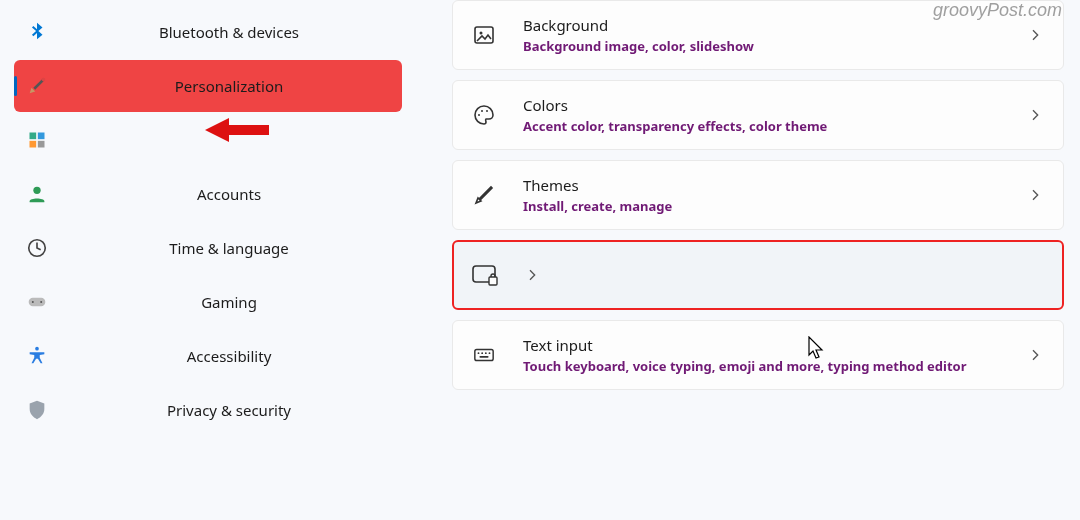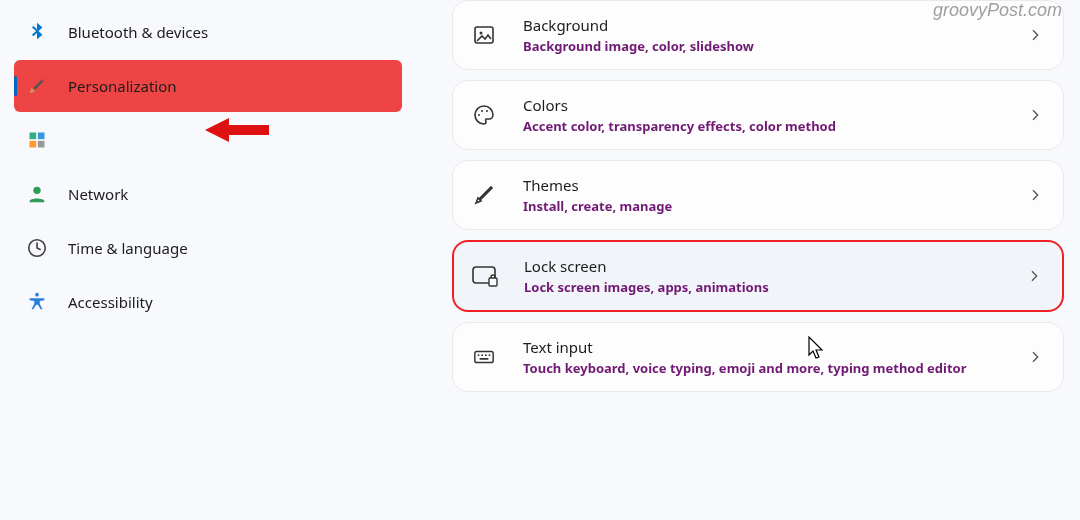--- a/index.html
+++ b/index.html
@@ -24,29 +24,29 @@
     color:#1c1c1c;
     margin-bottom:2px;
     position:relative;
   }
   .nav-item.selected { background:#ef4444; }
   .nav-item.selected::before {
     content:""; position:absolute; left:0; top:16px; bottom:16px;
     width:3px; background:#0067c0; border-radius:2px;
   }
   .nav-icon { width:26px; height:26px; margin-right:18px; display:flex; align-items:center; justify-content:center; flex-shrink:0; }
-  .nav-label { flex:1; }
+  .nav-label { flex:1;text-align:center; }
   
   .arrow-ann { position:absolute; left:205px; top:114px; width:66px; height:32px; pointer-events:none; }
   
   .main { flex:1; padding:0 16px 0 44px; background:#f7f9fc; }
   .card {
     background:#fdfdfd;
     border:1px solid #e9e9e9;
-    border-radius:16px;
+    border-radius:6px;
     display:flex; align-items:center;
     padding:14px 18px 14px 16px;
     margin-bottom:10px;
     min-height:70px;
   }
   .card.highlight { border:2px solid #e22; background:#f1f4f8; }
   .card-icon { width:30px; height:30px; margin-right:24px; display:flex; align-items:center; justify-content:center; flex-shrink:0; }
   .card-text { flex:1; }
   .card-title { font-size:15px; color:#1c1c1c; }
   .card-sub { font-size:13px; color:#701a75; margin-top:2px;font-weight:bold; }
@@ -92,44 +92,62 @@
     </span>
   </div>
 
   <div class="nav-item">
     <span class="nav-icon">
       <svg viewBox="0 0 24 24" width="22" height="22">
           <circle cx="12" cy="8" r="4" fill="#2e9b56"></circle>
           <path fill="#2e9b56" d="M4 20c0-4 16-4 16 0v1H4v-1z"></path>
         </svg>
     </span>
-    <span class="nav-label">Network</span>
+    <span class="nav-label">Accounts</span>
   </div>
 
   <div class="nav-item">
     <span class="nav-icon">
       <svg viewBox="0 0 24 24" width="22" height="22">
           <circle cx="12" cy="12" r="9" fill="none" stroke="#444" stroke-width="1.8"></circle>
           <path stroke="#444" stroke-width="1.8" fill="none" d="M12 6v6l4 2"></path>
         </svg>
     </span>
     <span class="nav-label">Time &amp; language</span>
   </div>
 
+  <div class="nav-item">
+    <span class="nav-icon">
+      <svg viewBox="0 0 24 24" width="24" height="20">
+          <rect x="2" y="7" width="20" height="10" rx="5" fill="#bbb"></rect>
+          <circle cx="7" cy="12" r="1.2" fill="#555"></circle>
+          <circle cx="17" cy="12" r="1.2" fill="#555"></circle>
+        </svg>
+    </span>
+    <span class="nav-label">Gaming</span>
+  </div>
 
   <div class="nav-item">
     <span class="nav-icon">
       <svg viewBox="0 0 24 24" width="22" height="22">
           <circle cx="12" cy="4" r="2" fill="#2a7de1"></circle>
           <path fill="#2a7de1" d="M4 8h16v2l-5 1v3l3 6h-2l-3-5h-2l-3 5H6l3-6v-3L4 10V8z"></path>
         </svg>
     </span>
     <span class="nav-label">Accessibility</span>
   </div>
 
+  <div class="nav-item">
+    <span class="nav-icon">
+      <svg viewBox="0 0 24 24" width="22" height="22">
+          <path fill="#9aa3ad" d="M12 2l8 3v6c0 5-3.5 9-8 11-4.5-2-8-6-8-11V5l8-3z"></path>
+        </svg>
+    </span>
+    <span class="nav-label">Privacy &amp; security</span>
+  </div>
 
 </div>
 
 <div class="main">
 
   <div class="card">
     <span class="card-icon">
       <svg viewBox="0 0 24 24" width="24" height="24">
           <rect x="3" y="4" width="18" height="16" rx="2" fill="none" stroke="#333" stroke-width="1.6"></rect>
           <circle cx="9" cy="10" r="1.5" fill="#333"></circle>
@@ -151,21 +169,21 @@
     <span class="card-icon">
       <svg viewBox="0 0 24 24" width="24" height="24">
           <path d="M12 3a9 9 0 100 18c1.5 0 2-1 2-2s-1-2 0-3h3a4 4 0 004-4 9 9 0 00-9-9z" fill="none" stroke="#333" stroke-width="1.6"></path>
           <circle cx="7" cy="12" r="1" fill="#333"></circle>
           <circle cx="10" cy="8" r="1" fill="#333"></circle>
           <circle cx="15" cy="8" r="1" fill="#333"></circle>
         </svg>
     </span>
     <div class="card-text">
       <div class="card-title">Colors</div>
-      <div class="card-sub">Accent color, transparency effects, color method</div>
+      <div class="card-sub">Accent color, transparency effects, color theme</div>
     </div>
     <span class="chev">
       <svg viewBox="0 0 24 24" width="16" height="16">
           <path d="M9 5l7 7-7 7" fill="none" stroke="#555" stroke-width="2"></path>
         </svg>
     </span>
   </div>
 
   <div class="card">
     <span class="card-icon">
@@ -185,24 +203,20 @@
   </div>
 
   <div class="card highlight">
     <span class="card-icon">
       <svg viewBox="0 0 28 24" width="28" height="24">
           <rect x="2" y="3" width="22" height="16" rx="3" fill="none" stroke="#333" stroke-width="1.6"></rect>
           <rect x="18" y="14" width="8" height="8" rx="1" fill="#fdfdfd" stroke="#333" stroke-width="1.4"></rect>
           <path d="M20 14v-1a2 2 0 114 0v1" fill="none" stroke="#333" stroke-width="1.4"></path>
         </svg>
     </span>
-    <div class="card-text">
-      <div class="card-title">Lock screen</div>
-      <div class="card-sub">Lock screen images, apps, animations</div>
-    </div>
     <span class="chev">
       <svg viewBox="0 0 24 24" width="16" height="16">
           <path d="M9 5l7 7-7 7" fill="none" stroke="#555" stroke-width="2"></path>
         </svg>
     </span>
   </div>
 
   <div class="card">
     <span class="card-icon">
       <svg viewBox="0 0 24 24" width="26" height="22">

